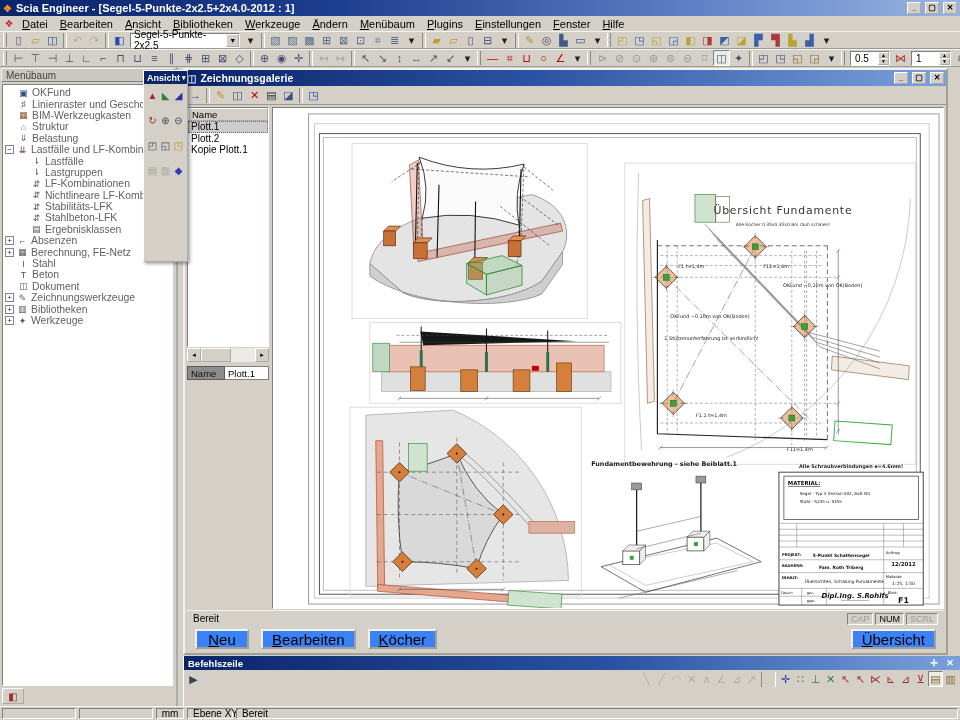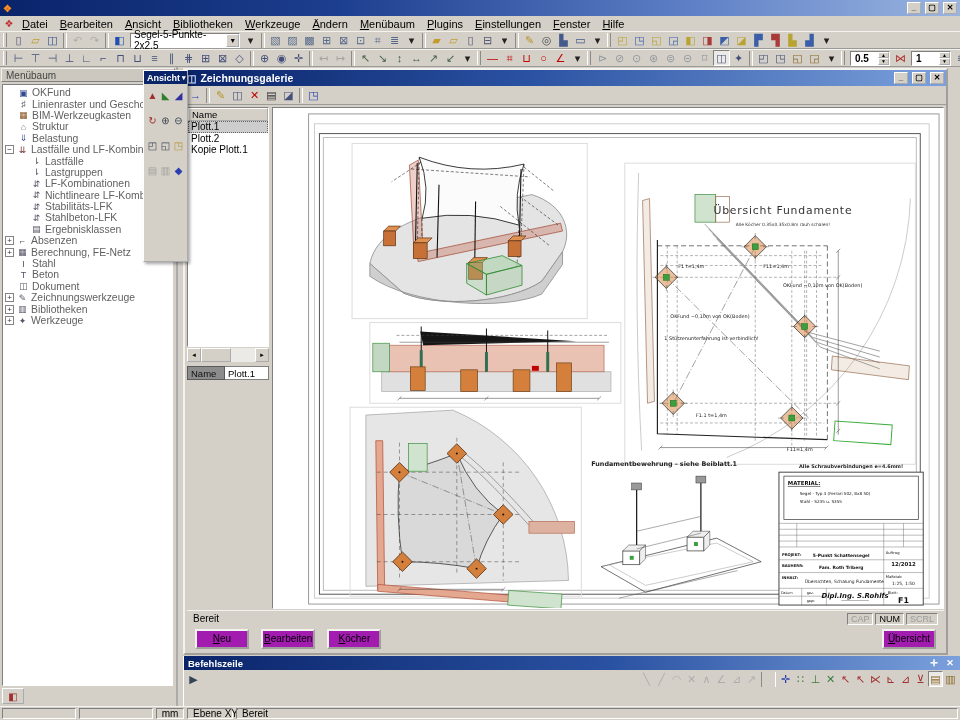--- a/index.html
+++ b/index.html
@@ -25,21 +25,21 @@
   .tbtn { width:17px; height:16px; display:flex; align-items:center; justify-content:center; font-size:11px;
     flex:none; cursor:default; }
   .tbtn.grayed { opacity:.65; }
   .tbtn.pressed { background:#eceae6; border:1px solid; border-color:#808080 #fff #fff #808080; }
   .tbtn.sep { width:4px; height:15px; border-left:1px solid #8a8a86; border-right:1px solid #fff; margin:0 2px; }
   .combo { width:110px; height:15px; background:#fff; border:1px solid; border-color:#808080 #fff #fff #808080;
     display:flex; align-items:center; font-size:10px; padding-left:3px; margin:0 2px; flex:none; }
   .combo .arrow { margin-left:auto; width:13px; height:13px; background:#d4d0c8; border:1px outset #fff;
     font-size:8px; display:flex; align-items:center; justify-content:center; }
   .spin { display:flex; align-items:center; border:1px solid; border-color:#808080 #fff #fff #808080;
-    background:#fff; height:15px; width:40px; font-size:10px; padding-left:4px; margin:0 2px; flex:none;font-weight:bold; }
+    background:#fff; height:15px; width:40px; font-size:10px; padding-left:4px; margin:0 2px; flex:none; }
   .spin .arrows { margin-left:auto; width:11px; display:flex; flex-direction:column; }
   .spin .arrows .sa { height:6.5px; background:#d4d0c8; border:1px outset #fff; font-size:5px; line-height:4px; text-align:center; }
 
   
   .panel-menubaum { position:absolute; left:0; top:67px; width:178px; bottom:14px; background:#d4d0c8;
     border-right:2px outset #fff; }
   .pm-header { height:14px; margin:1px; border:1px solid; border-color:#f4f2ee #808080 #808080 #f4f2ee;
     font-size:10px; color:#444; padding:1px 0 0 4px; background:#ccc8c0; }
   .pm-tree { position:absolute; top:17px; left:2px; right:3px; bottom:20px; background:#fff;
     border:1px solid; border-color:#808080 #fff #fff #808080; overflow:hidden; padding-top:2px; }
@@ -88,22 +88,22 @@
   .g-canvas { flex:1; background:#fff; border:1px solid; border-color:#808080 #fff #fff #808080;
     position:relative; overflow:hidden; }
   .g-canvas svg { position:absolute; inset:0; }
   .g-status { position:absolute; left:2px; right:2px; bottom:27px; height:16px; display:flex; align-items:center;
     font-size:10px; padding:0 6px; border-top:1px solid #f4f2ee; }
   .keycells { margin-left:auto; display:flex; gap:2px; }
   .keycell { border:1px solid; border-color:#808080 #fff #fff #808080; font-size:9px; padding:0 3px; color:#9a9a9a; }
   .keycell.active { color:#000; }
   .g-buttons { position:absolute; left:2px; right:2px; bottom:3px; height:23px; display:flex; align-items:center;
     gap:12px; padding:0 8px; }
-  .btn { height:20px; min-width:54px; background:#a21caf; border:2px outset #f4f2ee; font-size:10px;
-    font-family:"Liberation Sans",sans-serif; padding:0 1px; }
+  .btn { height:20px; min-width:54px; background:#3b82f6; border:2px outset #f4f2ee; font-size:15px;
+    font-family:"Liberation Sans",sans-serif; padding:0 9px; }
   .btn::first-letter { text-decoration:underline; }
   .btn.right { margin-left:auto; }
 
   
   .befehlszeile { position:absolute; left:183px; top:656px; width:777px; height:50px; background:#d4d0c8;
     border-left:1px solid #fff; }
   .bz-title { height:14px; background:linear-gradient(90deg,#0a246a 0%,#2a52a2 55%,#7ba0dc 100%);
     color:#fff; font-size:9.5px; font-weight:bold; display:flex; align-items:center; padding:0 4px; gap:4px; }
   .bz-title .spacer { flex:1; }
   .bz-title .tb { color:#fff; font-size:9px; width:12px; text-align:center; }
@@ -122,20 +122,21 @@
   .sb-c1 { width:74px; } .sb-c2 { width:74px; } .sb-mm { width:28px; justify-content:center; }
   .sb-plane { width:46px; } .sb-state { flex:1; }
 
   svg text { font-family:"DejaVu Sans", sans-serif; }
 </style>
 </head>
 <body>
 
 <div class="titlebar">
   <span class="app-icon">❖</span>
+  <span>Scia Engineer - [Segel-5-Punkte-2x2.5+2x4.0-2012 : 1]</span>
   <span class="spacer"></span>
   <span class="wbtn">_</span>
   <span class="wbtn">▢</span>
   <span class="wbtn">✕</span>
 </div>
 
 <div class="menubar">
   <span class="child-icon">❖</span>
   <span style="display:flex;">
 

